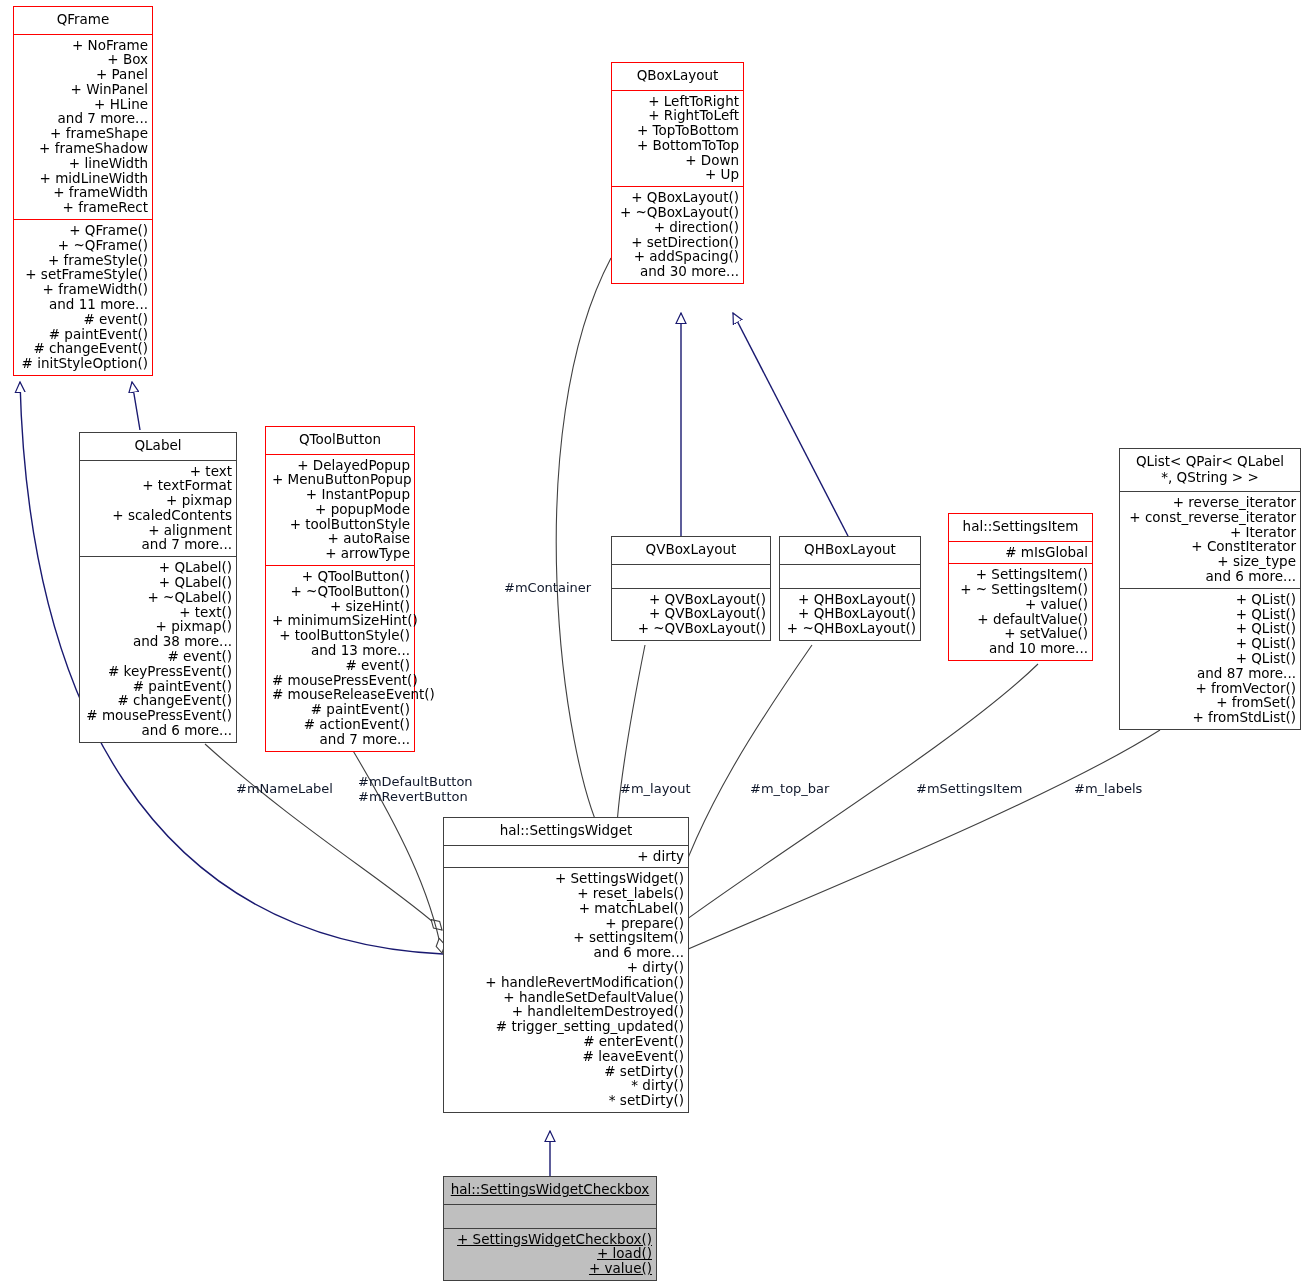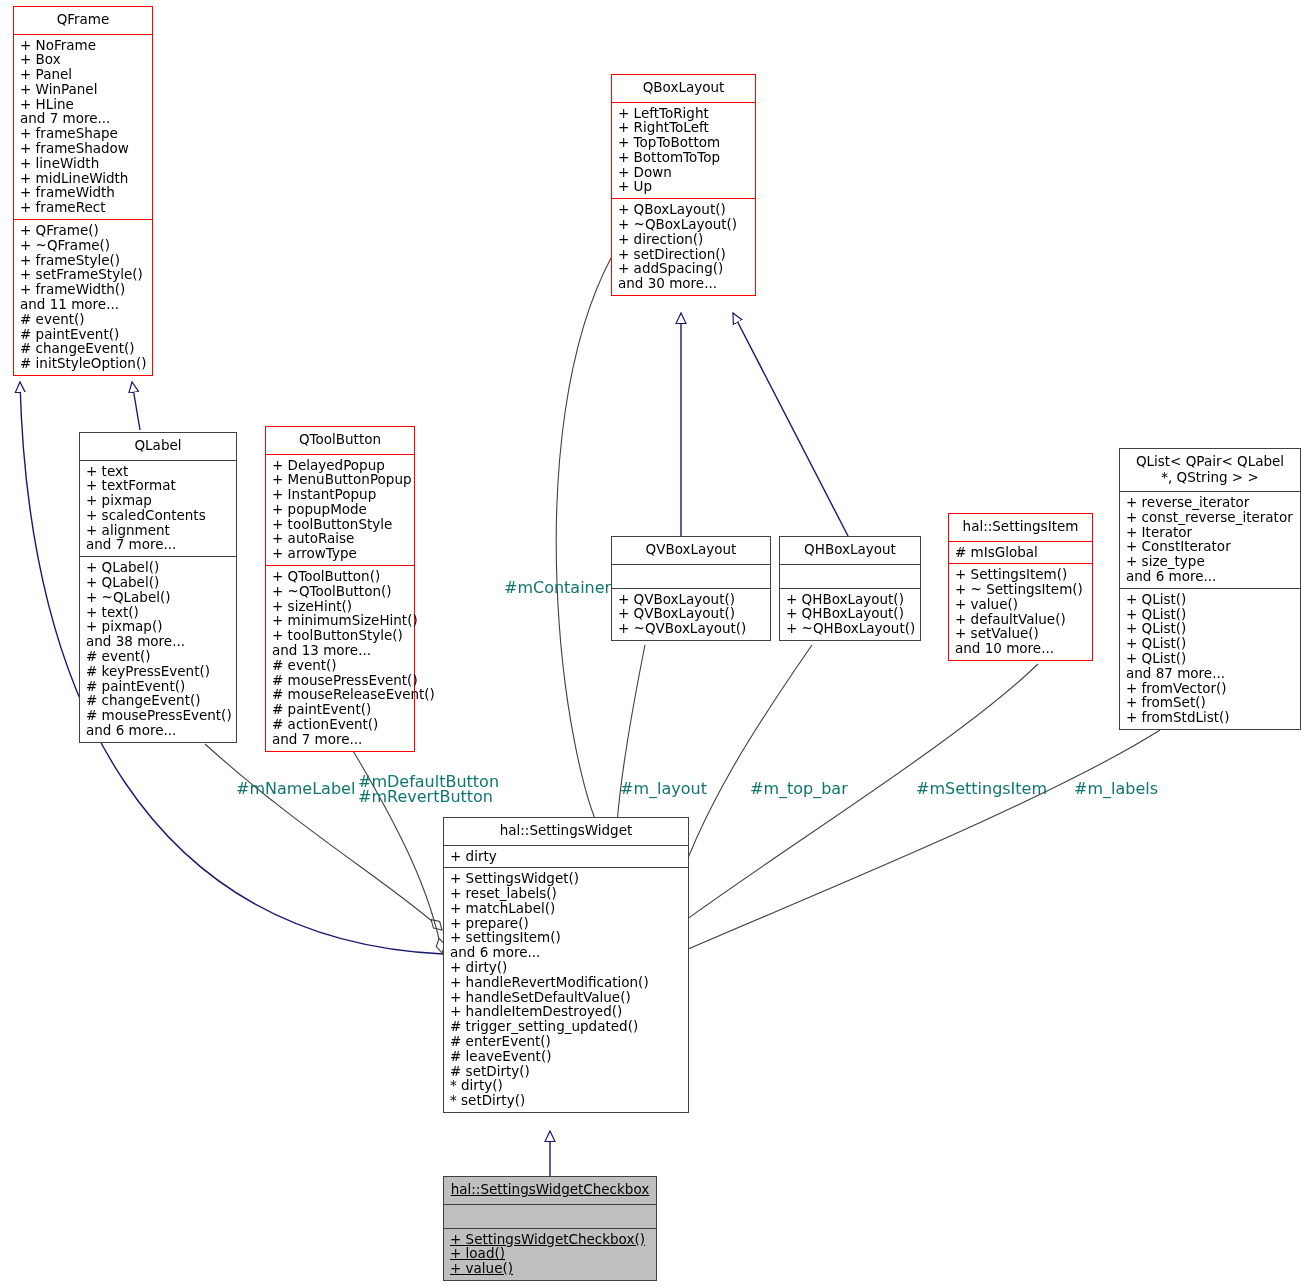--- a/index.html
+++ b/index.html
@@ -55,35 +55,36 @@
     border-top: 1px solid #404040;
     height: 0;
     font-size: 0;
     line-height: 0;
   }
   .uml-node.red .uml-sep {
     border-top-color: #ff0000;
   }
   .uml-compartment {
     padding: 3px 4px 4px 6px;
+    text-align: right;
   }
   .uml-compartment.empty {
     min-height: 16px;
   }
   .uml-row {
     white-space: pre;
     font-size: 13.5px;
     line-height: 14.8px;
     padding: 0;
     margin: 0;
   }
   .edge-label {
     position: absolute;
-    font-size: 16px;
-    color: #0f766e;
+    font-size: 13px;
+    color: #0f172a;
     white-space: pre;
     line-height: 15px;
     z-index: 6;
   }
 </style>
 </head>
 <body>
 
 <div id="canvas">
 
@@ -147,21 +148,21 @@
       <div class="uml-row">+ setFrameStyle()</div>
       <div class="uml-row">+ frameWidth()</div>
       <div class="uml-row">and 11 more...</div>
       <div class="uml-row"># event()</div>
       <div class="uml-row"># paintEvent()</div>
       <div class="uml-row"># changeEvent()</div>
       <div class="uml-row"># initStyleOption()</div>
     </div>
   </div>
 
-  <div class="uml-node red" style="left:611px; top:74px; width:145px;">
+  <div class="uml-node red" style="left:611px; top:62px; width:133px;">
     <div class="uml-title">QBoxLayout</div>
     <div class="uml-sep"></div>
     <div class="uml-compartment">
       <div class="uml-row">+ LeftToRight</div>
       <div class="uml-row">+ RightToLeft</div>
       <div class="uml-row">+ TopToBottom</div>
       <div class="uml-row">+ BottomToTop</div>
       <div class="uml-row">+ Down</div>
       <div class="uml-row">+ Up</div>
     </div>

